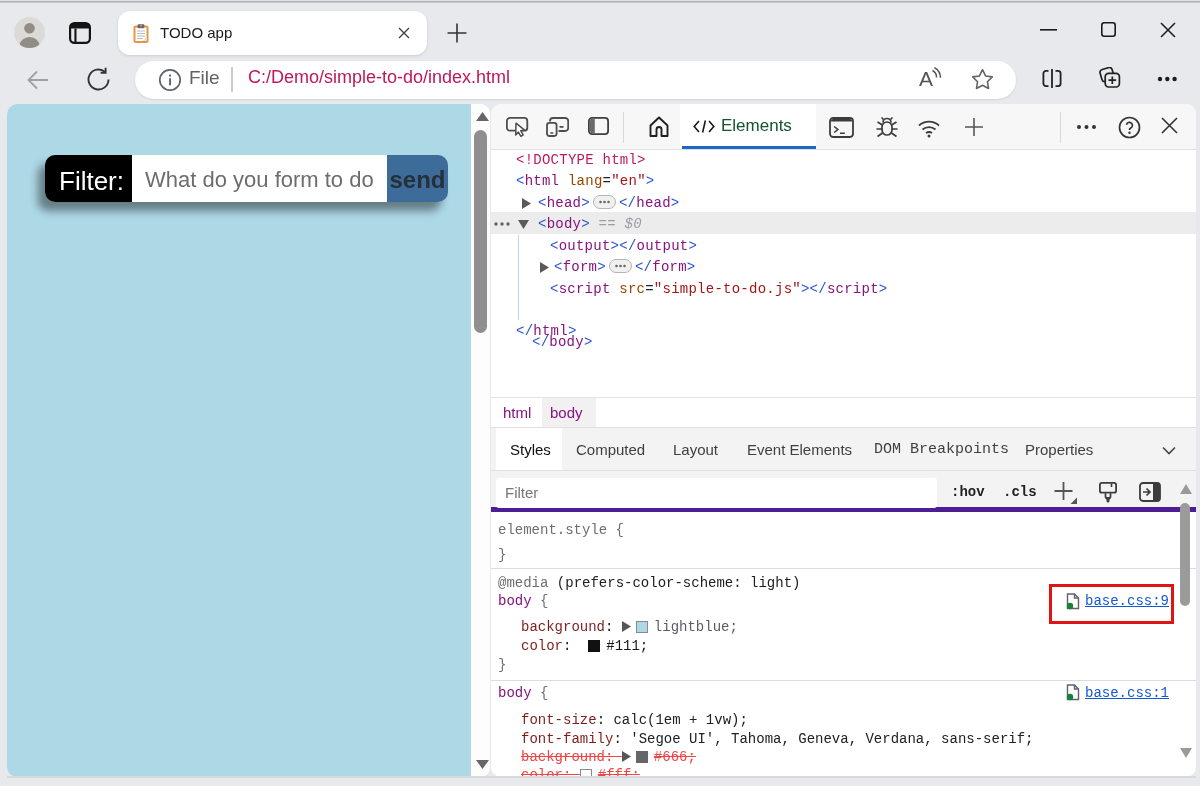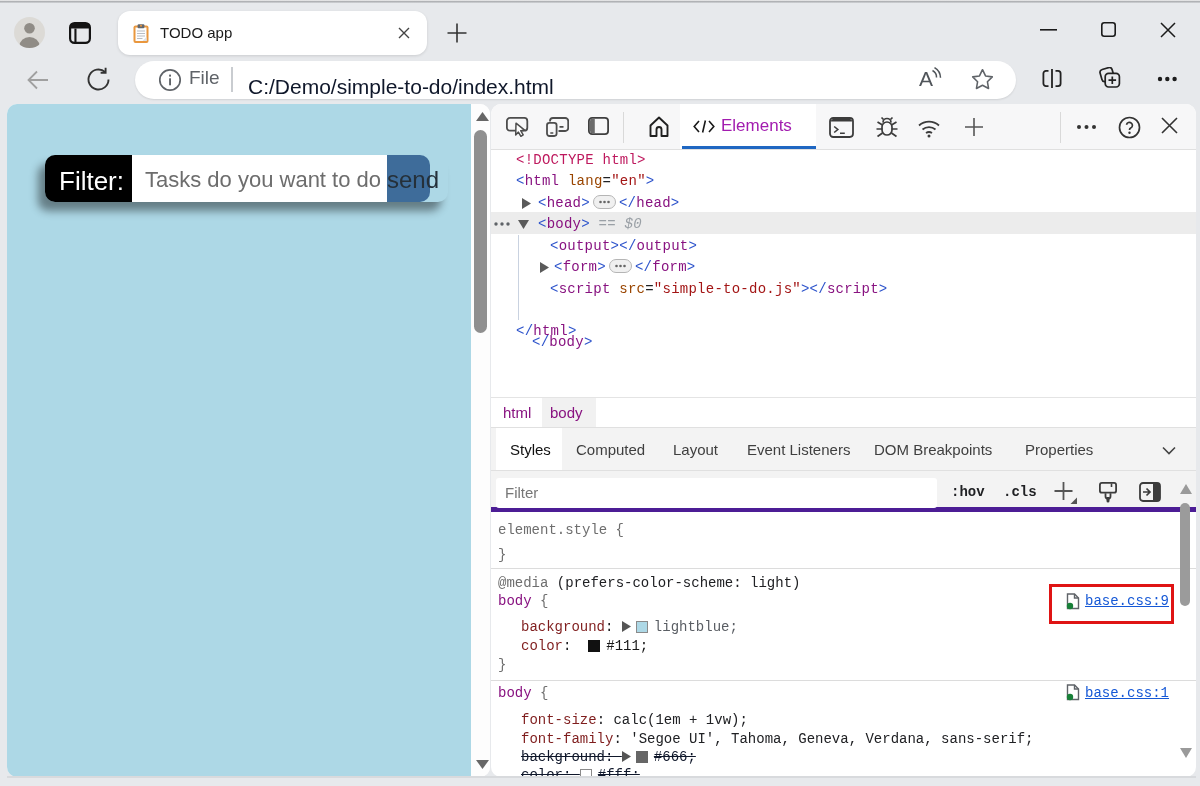--- a/index.html
+++ b/index.html
@@ -12,21 +12,21 @@
   .dr .b { color:#2f55cc; }
   .dr .t { color:#881280; }
   .dr .a { color:#994500; }
   .dr .s { color:#a31515; }
   .dr .g { color:#9aa0a6; font-style:italic; }
   .pillwrap { display:inline-block; vertical-align:-2px; margin:0 3px; }
   .sl { position:absolute; height:18px; line-height:18px; font-family:"Liberation Mono", monospace; font-size:14px; white-space:pre; color:#202124; }
   .sl .sel { color:#881280; }
   .sl .gray { color:#6e6e6e; }
   .sl .prop { color:#7f1d1d; }
-  .sl .strike { color:#0f172a; text-decoration:line-through; }
+  .sl .strike { color:#ef4444; text-decoration:line-through; }
   .swatch { display:inline-block; width:12px; height:12px; vertical-align:-1.5px; border:1px solid #8a8a8a; }
   .csslink { font-family:"Liberation Mono", monospace; font-size:14px; color:#1558d6; text-decoration:underline; }
 </style>
 </head>
 <body>
 <div class="abs" style="left:0;top:0;width:1200px;height:3px;background:linear-gradient(#fbfbfb 0%, #a9abae 55%, #d9dbdf 100%);"></div>
 
 <div class="abs" id="tabstrip" style="left:0;top:0;width:1200px;height:58px;">
 
   <svg class="abs" style="left:14px;top:17px;" width="31" height="31" viewBox="0 0 31 31">
@@ -95,21 +95,21 @@
 
   <div class="abs" style="left:135px;top:3px;width:881px;height:38px;background:#fff;border-radius:19px;box-shadow:0 1px 2px rgba(0,0,0,0.1);"></div>
 
   <svg class="abs" style="left:158px;top:10px;" width="24" height="24" viewBox="0 0 24 24">
     <circle cx="12" cy="12" r="10.2" fill="none" stroke="#5f6368" stroke-width="1.7"></circle>
     <rect x="11.1" y="10.3" width="1.9" height="7" fill="#5f6368"></rect>
     <rect x="11.1" y="6.6" width="1.9" height="2" fill="#5f6368"></rect>
   </svg>
   <div class="abs" style="left:189px;top:9px;font-size:19px;color:#5f6368;">File</div>
   <div class="abs" style="left:231px;top:9px;width:1.5px;height:25px;background:#c9ccd0;"></div>
-  <div class="abs" style="left:248px;top:17px;font-size:21px;color:#0f172a;">C:/Demo/simple-to-do/index.html</div>
+  <div class="abs" style="left:248px;top:9px;font-size:18px;color:#be185d;">C:/Demo/simple-to-do/index.html</div>
 
   <svg class="abs" style="left:919px;top:9px;" width="24" height="20" viewBox="0 0 24 20">
     <text x="0" y="18.5" font-size="21" fill="#50555a" font-family="Liberation Sans">A</text>
     <path d="M13.5 3.5 a7.5 7.5 0 0 1 4 7" stroke="#50555a" stroke-width="1.5" fill="none"></path>
     <path d="M15.5 0.6 a12 12 0 0 1 6 10.2" stroke="#50555a" stroke-width="1.5" fill="none"></path>
   </svg>
 
   <svg class="abs" style="left:970px;top:9px;" width="25" height="25" viewBox="0 0 24 24">
     <path d="M12 2.6 L14.9 8.6 L21.4 9.5 L16.7 14.1 L17.8 20.6 L12 17.5 L6.2 20.6 L7.3 14.1 L2.6 9.5 L9.1 8.6 Z" fill="none" stroke="#5f6368" stroke-width="1.5" stroke-linejoin="round"></path>
   </svg>
@@ -136,22 +136,22 @@
 </div>
 
 <div class="abs" id="content" style="left:7px;top:104px;width:1189px;height:673px;border-radius:10px;">
 
   <div class="abs" style="left:0;top:0;width:483px;height:673px;background:#fdfdfd;border-radius:10px;overflow:hidden;">
 
     <div class="abs" style="left:0;top:0;width:464px;height:673px;background:#add8e6;"></div>
 
     <div class="abs" style="left:38px;top:51px;width:403px;height:47px;border-radius:10px;box-shadow:-7px 9px 9px rgba(0,0,0,0.42);">
       <div class="abs" style="left:0;top:0;width:87px;height:47px;background:#000;border-radius:10px 0 0 10px;color:#fff;font-size:26px;line-height:52px;text-align:center;text-indent:6px;">Filter:</div>
-      <div class="abs" style="left:87px;top:0;width:255px;height:47px;background:#fff;color:#6d6d6d;font-size:22px;line-height:50px;padding-left:13px;white-space:nowrap;overflow:hidden;">Tasks do you want to do</div>
-      <div class="abs" style="left:342px;top:0;width:43px;height:47px;background:#3e6c9a;border-radius:0 10px 10px 0;color:#253039;font-size:24px;line-height:50px;text-align:center;">send</div>
+      <div class="abs" style="left:87px;top:0;width:255px;height:47px;background:#fff;color:#6d6d6d;font-size:22px;line-height:50px;padding-left:13px;white-space:nowrap;overflow:hidden;">What do you form to do</div>
+      <div class="abs" style="left:342px;top:0;width:61px;height:47px;background:#3e6c9a;border-radius:0 10px 10px 0;color:#253039;font-size:24px;line-height:50px;text-align:center;font-weight:bold;">send</div>
     </div>
 
     <div class="abs" style="left:464px;top:0;width:19px;height:673px;background:#fdfdfd;">
       <svg class="abs" style="left:5px;top:8px;" width="13" height="9" viewBox="0 0 13 9">
           <path d="M6.5 0 L13 9 H0 Z" fill="#666"></path>
         </svg>
       <div class="abs" style="left:3px;top:26px;width:13px;height:203px;background:#8f8f8f;border-radius:7px;"></div>
       <svg class="abs" style="left:5px;top:656px;" width="13" height="9" viewBox="0 0 13 9">
           <path d="M6.5 9 L13 0 H0 Z" fill="#666"></path>
         </svg>
@@ -183,21 +183,21 @@
 
       <svg class="abs" style="left:158px;top:12px;" width="20" height="22" viewBox="0 0 20 22">
         <path d="M1.5 9.5 L10 1.5 L18.5 9.5 V20 H12.5 V13.5 a2.5 2.5 0 0 0 -5 0 V20 H1.5 Z" fill="none" stroke="#202020" stroke-width="1.9" stroke-linejoin="round"></path>
       </svg>
 
       <div class="abs" style="left:189px;top:0;width:136px;height:45px;background:#fff;"></div>
       <div class="abs" style="left:191px;top:42px;width:134px;height:3px;background:#1f67c2;"></div>
       <svg class="abs" style="left:202px;top:16px;" width="22" height="13" viewBox="0 0 22 13">
         <path d="M6 1 L1.2 6.5 L6 12 M16 1 L20.8 6.5 L16 12 M12.4 0.5 L9.6 12.5" fill="none" stroke="#1a1a1a" stroke-width="1.6"></path>
       </svg>
-      <div class="abs" style="left:230px;top:12px;font-size:17px;color:#a21caf;">Elements</div>
+      <div class="abs" style="left:230px;top:12px;font-size:17px;color:#14532d;">Elements</div>
 
       <svg class="abs" style="left:338px;top:13px;" width="25" height="21" viewBox="0 0 25 21">
         <rect x="1" y="1" width="23" height="19" rx="3.2" fill="none" stroke="#3c3c3c" stroke-width="1.8"></rect>
         <path d="M2 4.5 a2.4 2.4 0 0 1 2.4 -2.6 h16.2 a2.4 2.4 0 0 1 2.4 2.6 z" fill="#3c3c3c"></path>
         <path d="M5.2 9.5 L8.8 12.5 L5.2 15.5" fill="none" stroke="#3c3c3c" stroke-width="1.6"></path>
         <line x1="11" y1="16.3" x2="15.8" y2="16.3" stroke="#3c3c3c" stroke-width="1.6"></line>
       </svg>
 
       <svg class="abs" style="left:383px;top:11px;" width="26" height="25" viewBox="0 0 26 25">
         <g stroke="#3c3c3c" stroke-width="1.7" fill="none">
@@ -284,22 +284,22 @@
       <div class="abs" style="left:51px;top:0;width:54px;height:29px;background:#f1f1f1;"></div>
       <div class="abs" style="left:12px;top:6px;font-size:15px;color:#881280;">html</div>
       <div class="abs" style="left:59px;top:6px;font-size:15px;color:#881280;">body</div>
     </div>
 
     <div class="abs" id="styletabs" style="left:0;top:324px;width:705px;height:43px;background:#f3f3f3;border-bottom:1px solid #e0e0e0;">
       <div class="abs" style="left:5px;top:0;width:66px;height:42px;background:#fff;"></div>
       <div class="abs" style="left:19px;top:13px;font-size:15px;color:#101010;">Styles</div>
       <div class="abs" style="left:85px;top:13px;font-size:15px;color:#3f3f3f;">Computed</div>
       <div class="abs" style="left:182px;top:13px;font-size:15px;color:#3f3f3f;">Layout</div>
-      <div class="abs" style="left:256px;top:13px;font-size:15px;color:#3f3f3f;">Event Listeners</div>
-      <div class="abs" style="left:383px;top:13px;font-size:15px;color:#3f3f3f;">DOM Breakpoints</div>
+      <div class="abs" style="left:256px;top:13px;font-size:15px;color:#3f3f3f;">Event Elements</div>
+      <div class="abs" style="left:383px;top:13px;font-size:15px;color:#3f3f3f;font-family:Liberation Mono, monospace;">DOM Breakpoints</div>
       <div class="abs" style="left:534px;top:13px;font-size:15px;color:#3f3f3f;">Properties</div>
       <svg class="abs" style="left:671px;top:18px;" width="14" height="9" viewBox="0 0 14 9">
           <path d="M1 1.5 L7 7.5 L13 1.5" fill="none" stroke="#444" stroke-width="1.6"></path>
         </svg>
     </div>
 
     <div class="abs" id="filterrow" style="left:0;top:367px;width:705px;height:41px;background:#f3f3f3;border-bottom:5px solid #4c1d95;">
       <div class="abs" style="left:5px;top:7px;width:441px;height:30px;background:#fff;border-radius:3px;"></div>
       <div class="abs" style="left:14px;top:13px;font-size:15px;color:#767676;">Filter</div>
       <div class="abs mono" style="left:460px;top:13px;font-size:14px;font-weight:bold;color:#202124;">:hov</div>

